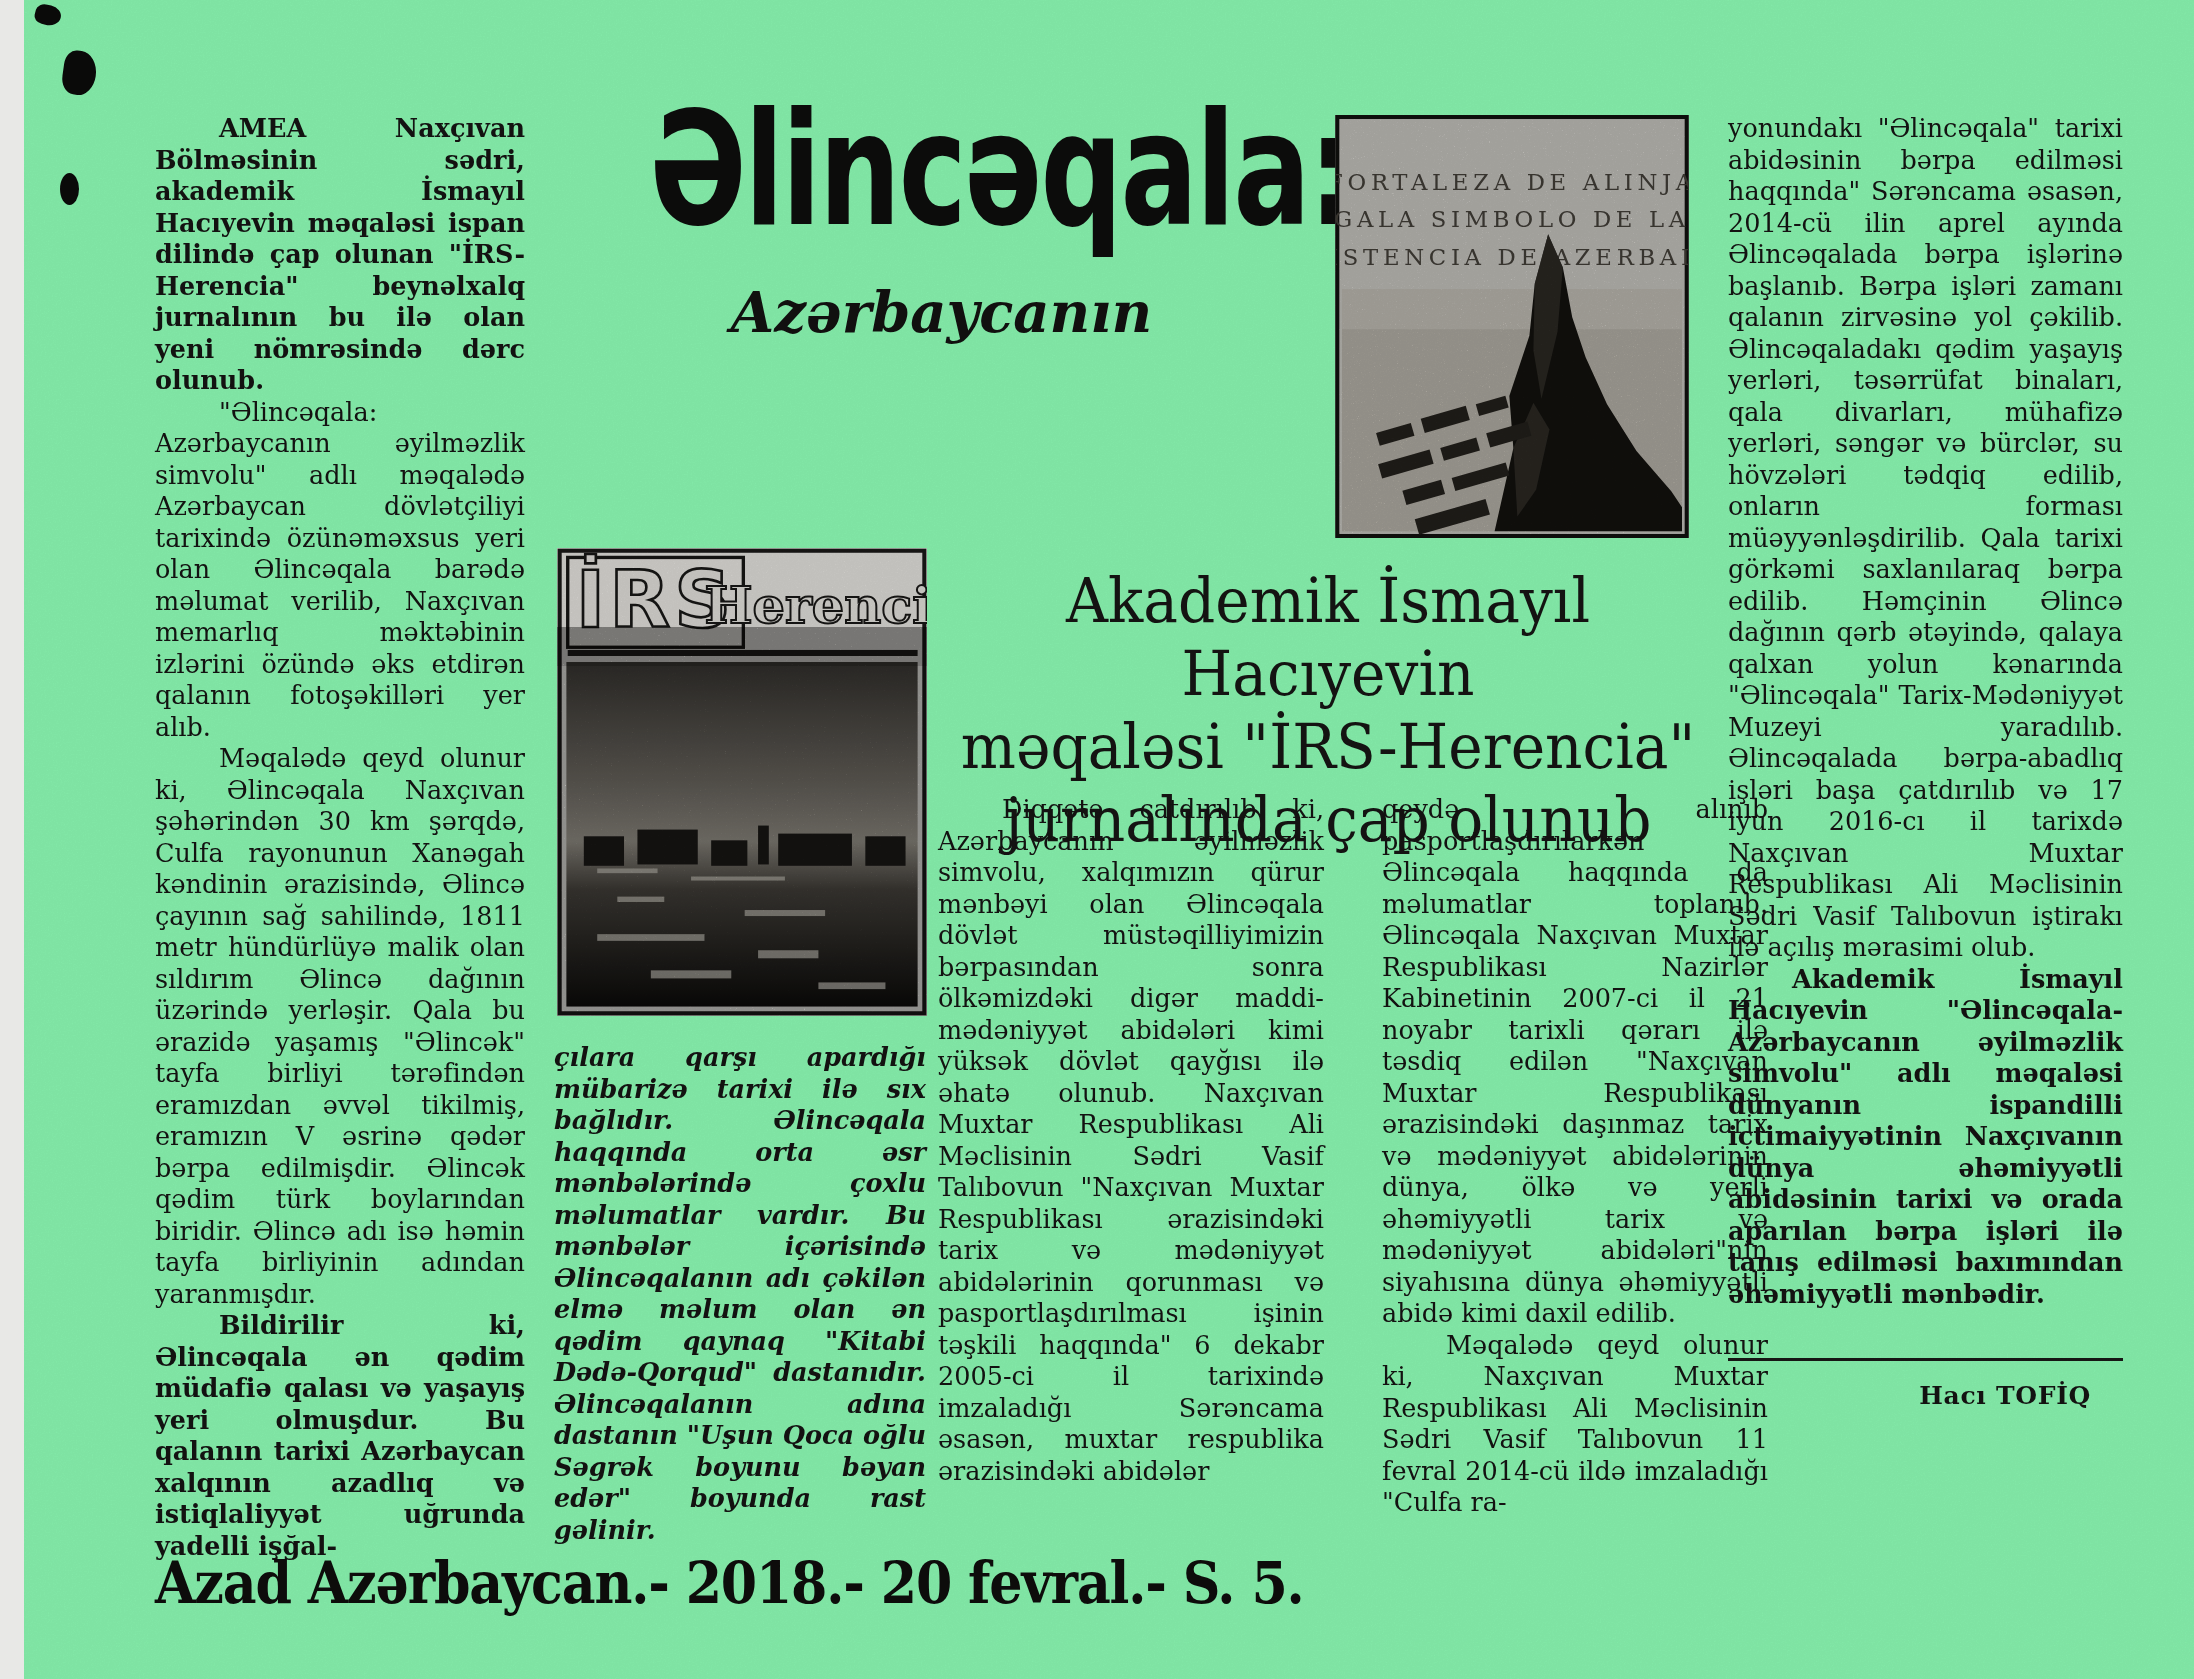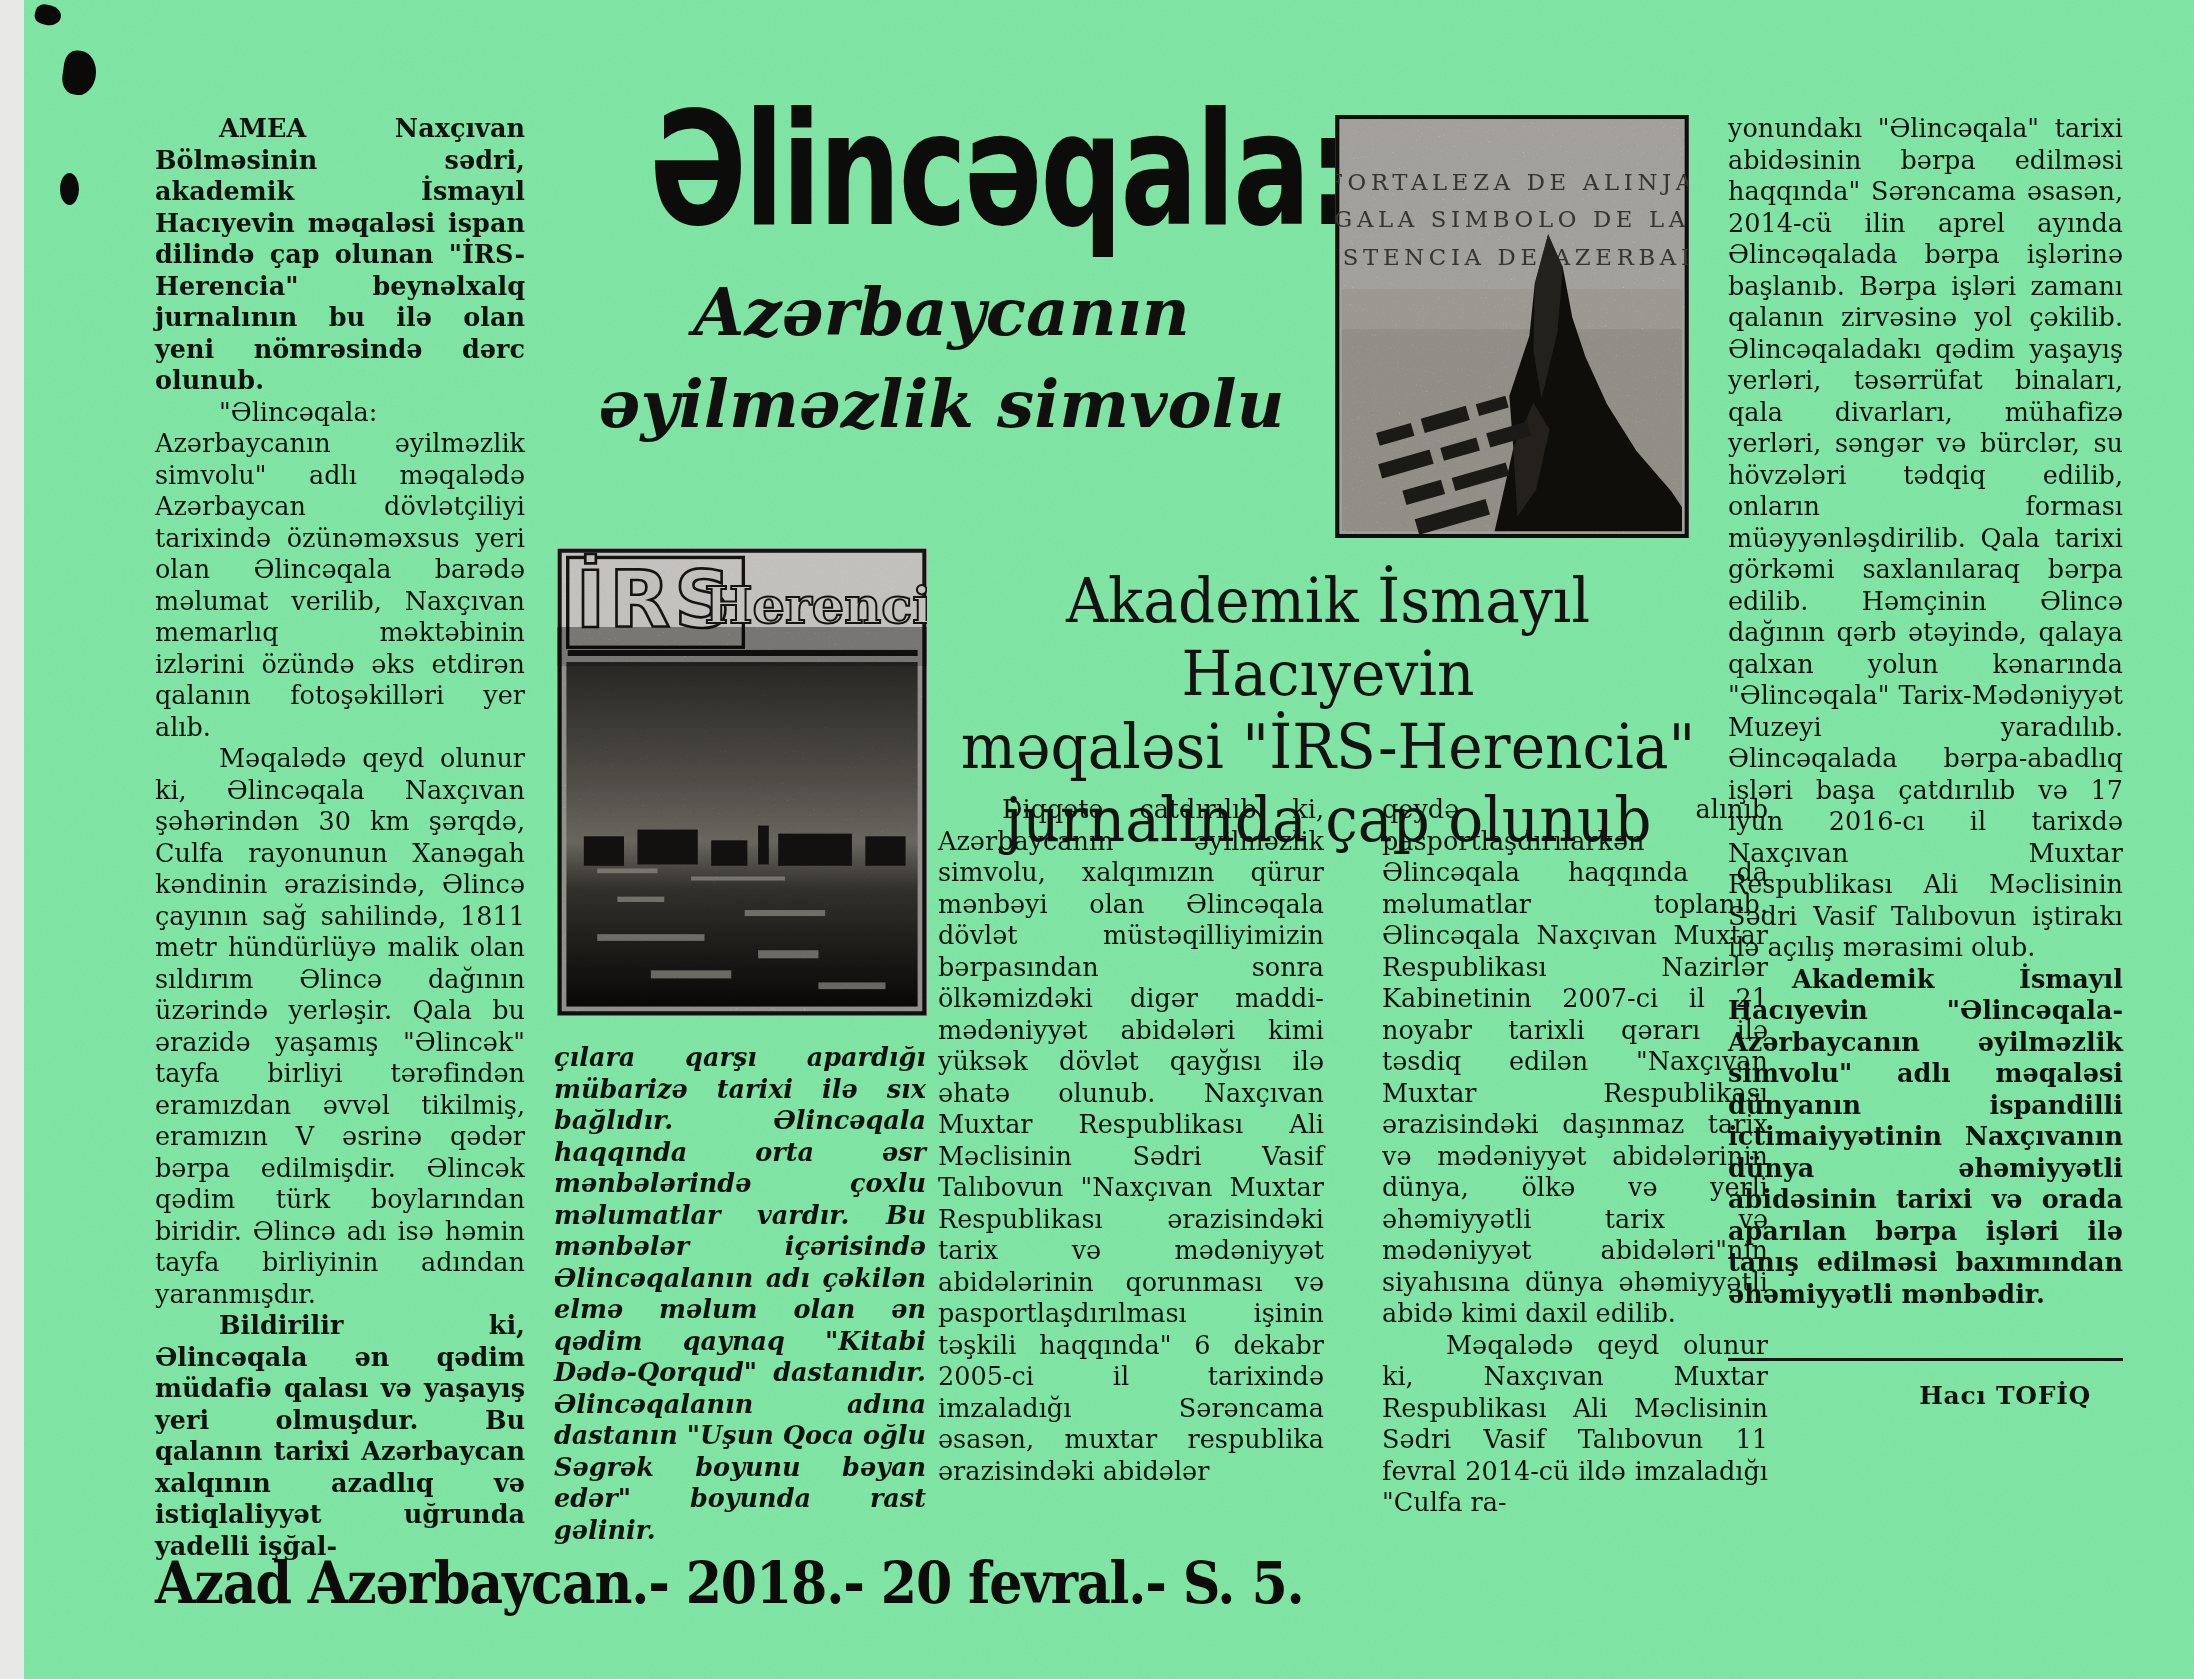--- a/index.html
+++ b/index.html
@@ -20,21 +20,21 @@
   #col5 { left:1704px; top:113px;  width:395px; }
   
   #headline { position:absolute; left:517px; top:94px; width:801px; text-align:center; }
   .headline-title {
     font-family:"DejaVu Sans","Liberation Sans",sans-serif; font-weight:bold;
     font-size:157px; line-height:151px; letter-spacing:-2.7px;
     transform:scaleX(0.73); transform-origin:center; white-space:nowrap; color:#0d0d0c;
   }
   .headline-sub {
     margin-top:21.4px; font-style:italic; font-weight:bold;
-    font-size:66px; line-height:92px; color:#121110;
+    font-size:56px; line-height:92px; color:#121110;
   }
   
   #subheading {
     position:absolute; left:906px; top:564px; width:796px; text-align:center;
     font-size:60px; line-height:70px; color:#151413;
     transform:scale(0.97,1.04); transform-origin:center top;
   }
   
   .divider { border-top:3.3px solid #181716; margin:48px 0 19px; }
   .byline { text-align:right; font-weight:bold; font-size:25px; padding-right:32px; letter-spacing:0.7px; }
@@ -72,21 +72,20 @@
     <p class="indent bold">AMEA Naxçıvan Bölməsinin sədri, akademik İsmayıl Hacıyevin məqaləsi ispan dilində çap olunan "İRS-Herencia" beynəlxalq jurnalının bu ilə olan yeni nömrəsində dərc olunub.</p>
     <p class="indent">"Əlincəqala: Azərbaycanın əyilməzlik simvolu" adlı məqalədə Azərbaycan dövlətçiliyi tarixində özünəməxsus yeri olan Əlincəqala barədə məlumat verilib, Naxçıvan memarlıq məktəbinin izlərini özündə əks etdirən qalanın fotoşəkilləri yer alıb.</p>
     <p class="indent">Məqalədə qeyd olunur ki, Əlincəqala Naxçıvan şəhərindən 30 km şərqdə, Culfa rayonunun Xanəgah kəndinin ərazisində, Əlincə çayının sağ sahilində, 1811 metr hündürlüyə malik olan sıldırım Əlincə dağının üzərində yerləşir. Qala bu ərazidə yaşamış "Əlincək" tayfa birliyi tərəfindən eramızdan əvvəl tikilmiş, eramızın V əsrinə qədər bərpa edilmişdir. Əlincək qədim türk boylarından biridir. Əlincə adı isə həmin tayfa birliyinin adından yaranmışdır.</p>
     <p class="indent bold">Bildirilir ki, Əlincəqala ən qədim müdafiə qalası və yaşayış yeri olmuşdur. Bu qalanın tarixi Azərbaycan xalqının azadlıq və istiqlaliyyət uğrunda yadelli işğal-</p>
   </div>
 
   <div id="headline">
     <div class="headline-title">Əlincəqala:</div>
     <div class="headline-sub">
       <div>Azərbaycanın</div>
-      <div>əyilməzlik simvolu</div>
     </div>
   </div>
 
   <svg id="irs-cover" width="370" height="468" viewBox="0 0 552 698" xmlns="http://www.w3.org/2000/svg">
     <defs>
       <filter id="grainIrs">
         <feTurbulence type="fractalNoise" baseFrequency="0.8" numOctaves="2" stitchTiles="stitch"></feTurbulence>
         <feColorMatrix type="matrix" values="0 0 0 0 0  0 0 0 0 0  0 0 0 0 0  0.9 0.9 0.9 0 0"></feColorMatrix>
       </filter>
       <linearGradient id="skyIrs" x1="0" y1="0" x2="0" y2="1">

